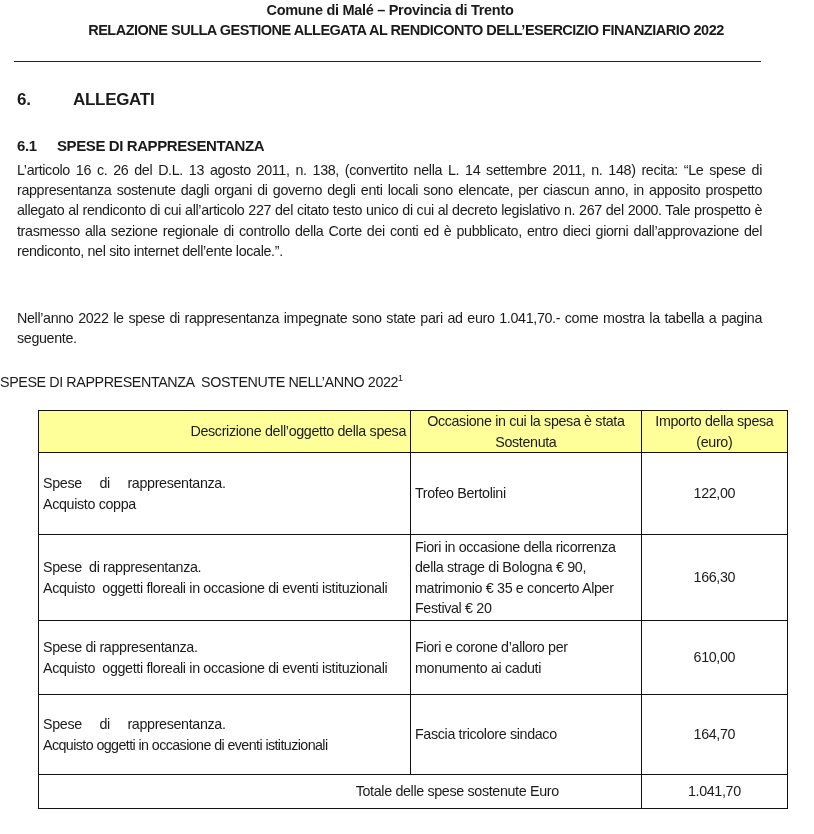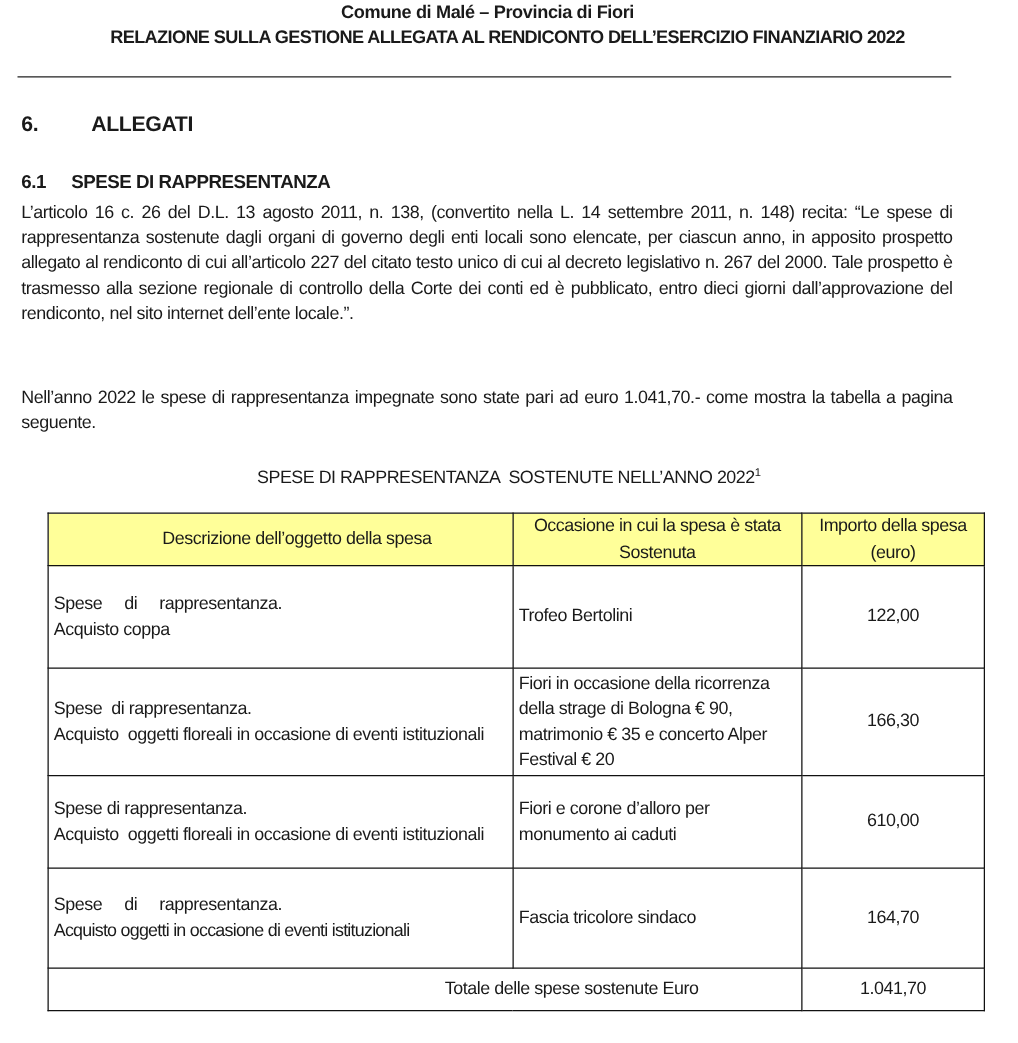--- a/index.html
+++ b/index.html
@@ -31,21 +31,21 @@
   }
   .h2 .num { display: inline-block; width: 40px; }
   .para {
     position: absolute; left: 17px; width: 745px;
     font-size: 14.3px; line-height: 20.2px; text-align: justify;
     letter-spacing: -0.35px;
   }
   .p1 { top: 160px; }
   .p2 { top: 308px; }
   .tcaption {
-    position: absolute; top: 373px; left: 0; width: 814px; text-align: center;
+    position: absolute; top: 373px; left: 0; width: 814px; 
     font-size: 14.3px; letter-spacing: -0.4px;
   }
   .tcaption sup { font-size: 9px; }
   table.spese {
     position: absolute; top: 410px; left: 38px; width: 750px;
     border-collapse: collapse; font-size: 14.3px; letter-spacing: -0.35px;
   }
   table.spese td, table.spese th {
     border: 1.3px solid #111; padding: 0 4px; vertical-align: middle;
     font-weight: normal; line-height: 20.2px;
@@ -61,21 +61,21 @@
   .r2 { height: 86px; }
   .r3 { height: 74px; }
   .r4 { height: 80px; }
   .r-tot { height: 34px; }
   .total-label { text-align: right; padding-right: 82px !important; }
   .spread { word-spacing: 14px; }
 </style>
 </head>
 <body>
 
-<div class="hdr1">Comune di Malé – Provincia di Fiori</div>
+<div class="hdr1">Comune di Malé – Provincia di Trento</div>
 <div class="hdr2">RELAZIONE SULLA GESTIONE ALLEGATA AL RENDICONTO DELL’ESERCIZIO FINANZIARIO 2022</div>
 <div class="rule"></div>
 
 <div class="h1">
   <span class="num">6.</span><span>ALLEGATI</span>
 </div>
 
 <div class="h2">
   <span class="num">6.1</span><span>SPESE DI RAPPRESENTANZA</span>
 </div>
@@ -83,21 +83,21 @@
 <div class="para p1">L’articolo 16 c. 26 del D.L. 13 agosto 2011, n. 138, (convertito nella L. 14 settembre 2011, n. 148) recita: “Le spese di rappresentanza sostenute dagli organi di governo degli enti locali sono elencate, per ciascun anno, in apposito prospetto allegato al rendiconto di cui all’articolo 227 del citato testo unico di cui al decreto legislativo n. 267 del 2000. Tale prospetto è trasmesso alla sezione regionale di controllo della Corte dei conti ed è pubblicato, entro dieci giorni dall’approvazione del rendiconto, nel sito internet dell’ente locale.”.</div>
 <div class="para p2">Nell’anno 2022 le spese di rappresentanza impegnate sono state pari ad euro 1.041,70.-  come mostra la tabella a pagina seguente.</div>
 
 <div class="tcaption">
   <span style="white-space:pre">SPESE DI RAPPRESENTANZA  SOSTENUTE NELL’ANNO 2022</span><sup>1</sup>
 </div>
 
 <table class="spese">
   <tbody>
       <tr class="r-head">
-    <th class="c1 th1" style="background: rgb(255, 255, 153);">Descrizione dell’oggetto della spesa</th>
+    <th class="c1 th1" style="background: rgb(255, 255, 153); text-align: right;">Descrizione dell’oggetto della spesa</th>
     <th class="c2 center" style="background: rgb(255, 255, 153); margin-top: 42px;">Occasione in cui la spesa è stata Sostenuta</th>
     <th class="c3 center" style="background: rgb(255, 255, 153);">Importo della spesa (euro)</th>
   </tr>
   <tr class="r1">
     <td>
       <div class="spread">Spese di rappresentanza.</div>
       <div>Acquisto coppa</div>
     </td>
     <td>Trofeo Bertolini</td>
     <td class="center">122,00</td>

